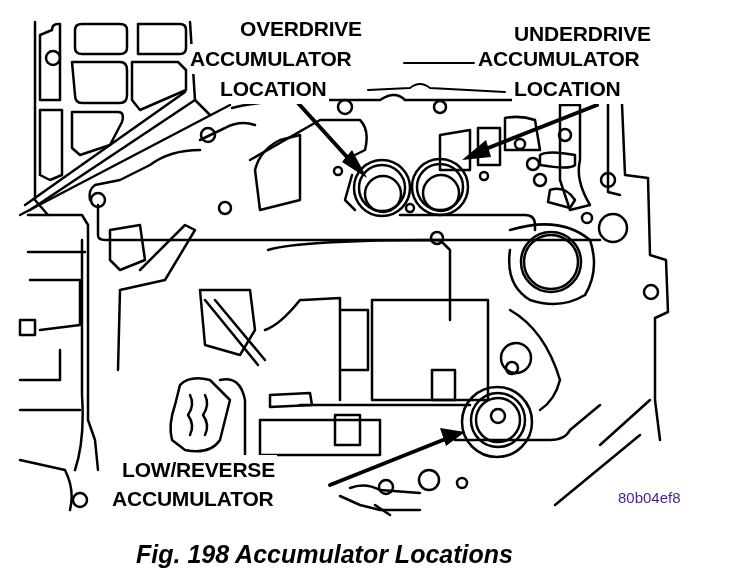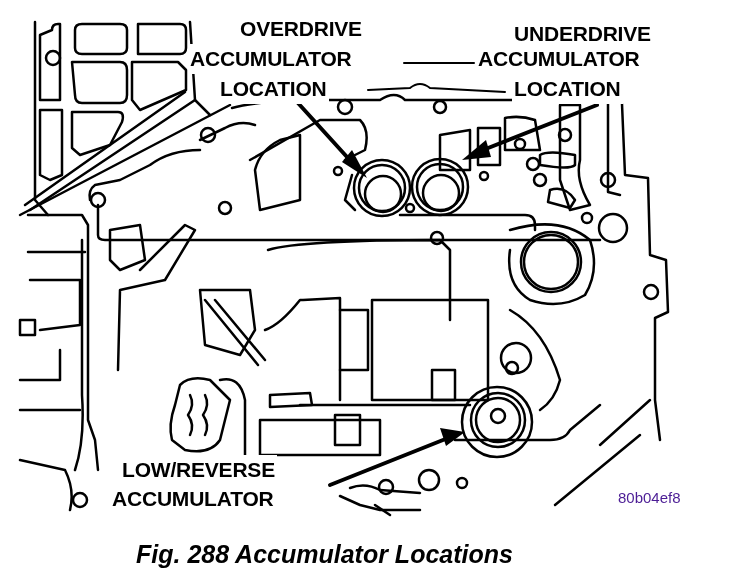--- a/index.html
+++ b/index.html
@@ -176,13 +176,13 @@
 <div id="lbl-od-3" class="lbl">LOCATION</div>
 
 <div id="lbl-ud-1" class="lbl">UNDERDRIVE</div>
 <div id="lbl-ud-2" class="lbl">ACCUMULATOR</div>
 <div id="lbl-ud-3" class="lbl">LOCATION</div>
 
 <div id="lbl-lr-1" class="lbl">LOW/REVERSE</div>
 <div id="lbl-lr-2" class="lbl">ACCUMULATOR</div>
 
 <div id="figid">80b04ef8</div>
-<div id="caption">Fig. 288 Accumulator Locations</div>
+<div id="caption">Fig. 198 Accumulator Locations</div>
 
 </body></html>

